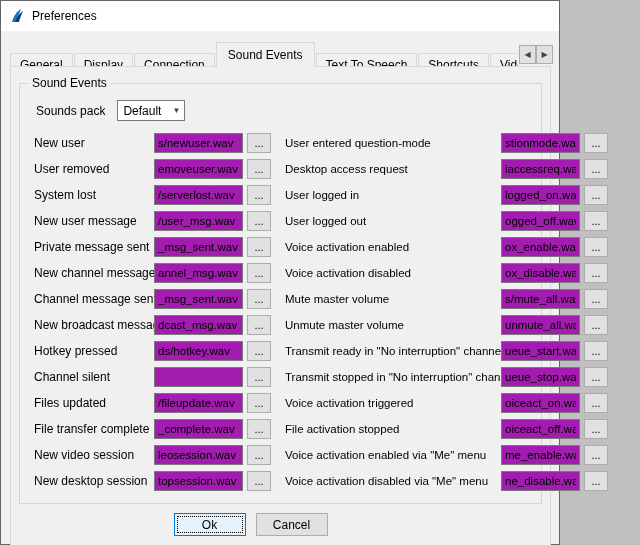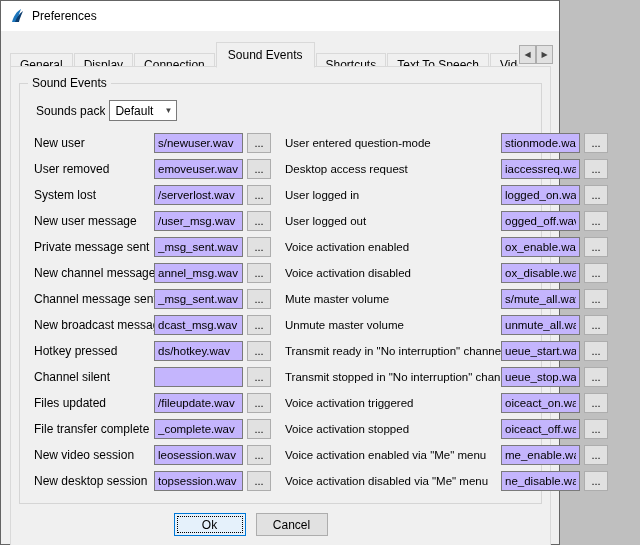--- a/index.html
+++ b/index.html
@@ -49,35 +49,35 @@
     padding:10px 8px 8px 8px;
   }
   .groupbox{
     flex:1 1 auto;border:1px solid #d5d5d5;position:relative;
     margin-top:6px;padding:14px 6px 6px 14px;
   }
   .groupbox-label{
     position:absolute;top:-8px;left:8px;background:#f0f0f0;
     padding:0 4px;font-size:12px;
   }
-  .soundpack-row{display:flex;align-items:center;margin:2px 0 12px 2px;gap:4px;}
+  .soundpack-row{display:flex;align-items:center;margin:2px 0 12px 2px;gap:12px;}
   .combo{
     width:68px;height:21px;border:1px solid #7a7a7a;background:#ffffff;
     display:flex;align-items:center;justify-content:space-between;
     padding:0 4px 0 5px;font-size:12px;cursor:default;
   }
   .combo .arrow{font-size:8px;color:#444;}
   .columns{display:flex;gap:14px;}
   .col{display:flex;flex-direction:column;}
   .row{display:flex;align-items:center;height:20px;margin-bottom:6px;}
   .lbl{font-size:12px;white-space:nowrap;overflow:hidden;}
   .col-left .lbl{width:120px;flex:0 0 auto;}
   .col-right .lbl{width:216px;flex:0 0 auto;font-size:11.5px;}
   .field{
-    height:20px;border:1px solid #7a7a7a;background:#c4b5fd;
+    height:20px;border:1px solid #7a7a7a;background:#a21caf;
     font-family:"Liberation Sans","DejaVu Sans",sans-serif;font-size:11.5px;
     padding:0 3px;outline:none;
   }
   .col-left .field{width:89px;}
   .col-right .field{width:79px;}
   .browse{
     width:24px;height:20px;margin-left:4px;
     border:1px solid #adadad;background:#e1e1e1;
     font-size:11px;line-height:10px;padding:0;cursor:default;
   }
@@ -108,22 +108,22 @@
     </span>
     <span class="title-text">Preferences</span>
   </div>
 
   <div class="tab-area">
     <div class="tabs">
       <button class="tab">General</button>
       <button class="tab">Display</button>
       <button class="tab">Connection</button>
       <button class="tab active">Sound Events</button>
+      <button class="tab">Text To Speech</button>
       <button class="tab">Shortcuts</button>
-      <button class="tab">Text To Speech</button>
       <button class="tab partial">Video</button>
     </div>
     <div class="tab-scrollers">
       <button class="tab-scroll">◀</button>
       <button class="tab-scroll">▶</button>
     </div>
   </div>
 
   <div class="panel">
 
@@ -263,21 +263,21 @@
             <span class="lbl">Transmit stopped in "No interruption" channel</span>
             <input class="field" type="text" value="ueue_stop.wav" style="">
             <button class="browse">...</button>
           </div>
           <div class="row">
             <span class="lbl">Voice activation triggered</span>
             <input class="field" type="text" value="oiceact_on.wav" style="">
             <button class="browse">...</button>
           </div>
           <div class="row">
-            <span class="lbl">Voice activation stopped</span>
+            <span class="lbl">File activation stopped</span>
             <input class="field" type="text" value="oiceact_off.wav" style="">
             <button class="browse">...</button>
           </div>
           <div class="row">
             <span class="lbl">Voice activation enabled via "Me" menu</span>
             <input class="field" type="text" value="me_enable.wav" style="">
             <button class="browse">...</button>
           </div>
           <div class="row">
             <span class="lbl">Voice activation disabled via "Me" menu</span>

